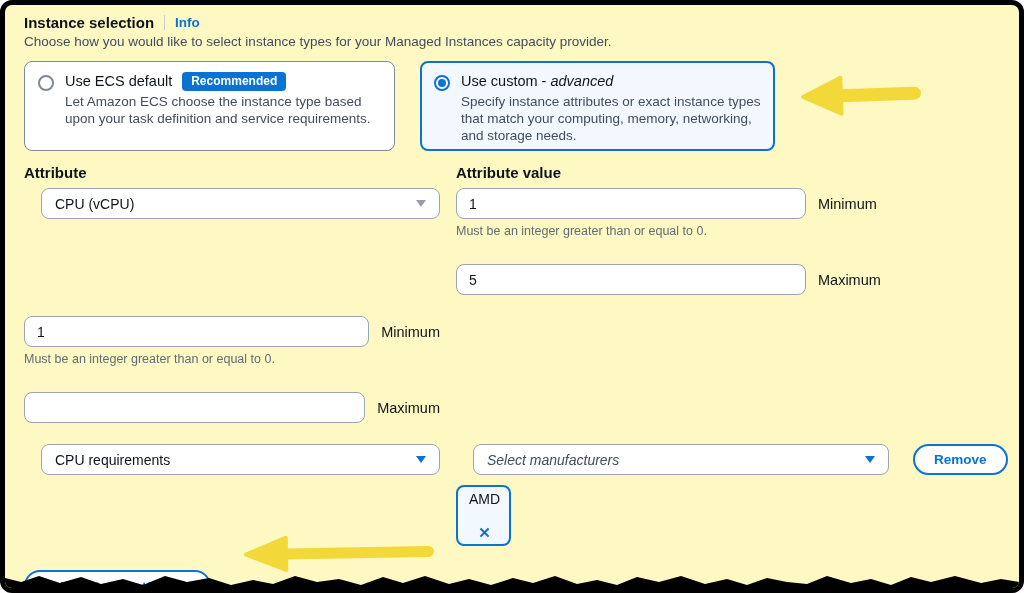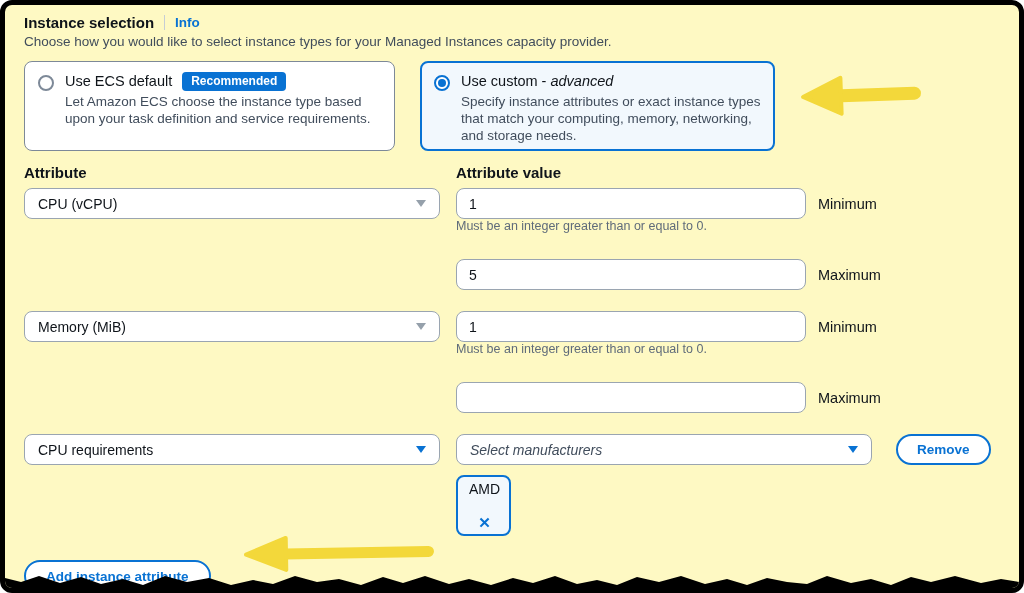--- a/index.html
+++ b/index.html
@@ -37,34 +37,34 @@
   
   .form { margin-top:13px; }
   .grid { display:grid; grid-template-columns:416px 1fr; column-gap:16px; }
   .col-hd { font-size:15px; font-weight:bold; margin-bottom:7px; }
   .row { margin-bottom:21px; }
   .row.last { margin-bottom:0; }
 
   .select {
     height:31px; border:1px solid #9aa5b1; border-radius:8px; background:#fff;
     display:flex; align-items:center; justify-content:space-between;
-    padding:0 13px; font-size:14px; cursor:pointer;
+    padding:0 13px; font-size:14px; cursor:pointer;margin-left:17px;
   }
   .select .val { color:#0f141a; }
   .select .val.placeholder { color:#414d5c; font-style:italic; }
   .caret { width:0; height:0; border-left:5.5px solid transparent; border-right:5.5px solid transparent; border-top:7px solid #95a0ab; }
   .caret.blue { border-top-color:#0972d3; }
 
   .val-group { display:flex; align-items:center; }
   .tinput {
     width:350px; height:31px; border:1px solid #9aa5b1; border-radius:8px;
     padding:0 12px; font-size:14px; font-family:"Liberation Sans", sans-serif; color:#0f141a; background:#fff; outline:none;
   }
   .side-label { font-size:14.5px; margin-left:12px; color:#0f141a; }
-  .hint { font-size:12.5px; color:#5f6b7a; line-height:15px; }
+  .hint { font-size:12.5px; color:#5f6b7a; margin-top:5px; line-height:15px; }
   .gap-max { margin-top:25px; }
 
   .manu-cell { display:flex; align-items:flex-start; }
   .manu-select { width:416px; }
   .btn-outline {
     height:31px; background:#fff; border:2px solid #0972d3; border-radius:17px;
     color:#0972d3; font-weight:bold; font-size:13.5px; padding:0 19px; cursor:pointer;
     font-family:"Liberation Sans", sans-serif;
   }
   .btn-remove { margin-left:24px; }
@@ -146,26 +146,20 @@
           </div>
           <div class="hint">Must be an integer greater than or equal to 0.</div>
           <div class="val-group gap-max">
             <input class="tinput" type="text" value="5" style="">
             <span class="side-label">Maximum</span>
           </div>
         </div>
       </div>
 
       <div class="grid row">
-        <div>
-          <div class="select">
-            <span class="val">Memory (MiB)</span>
-            <span class="caret"></span>
-          </div>
-        </div>
         <div>
           <div class="val-group">
             <input class="tinput" type="text" value="1" style="">
             <span class="side-label">Minimum</span>
           </div>
           <div class="hint">Must be an integer greater than or equal to 0.</div>
           <div class="val-group gap-max">
             <input class="tinput" type="text" value="" style="">
             <span class="side-label">Maximum</span>
           </div>

